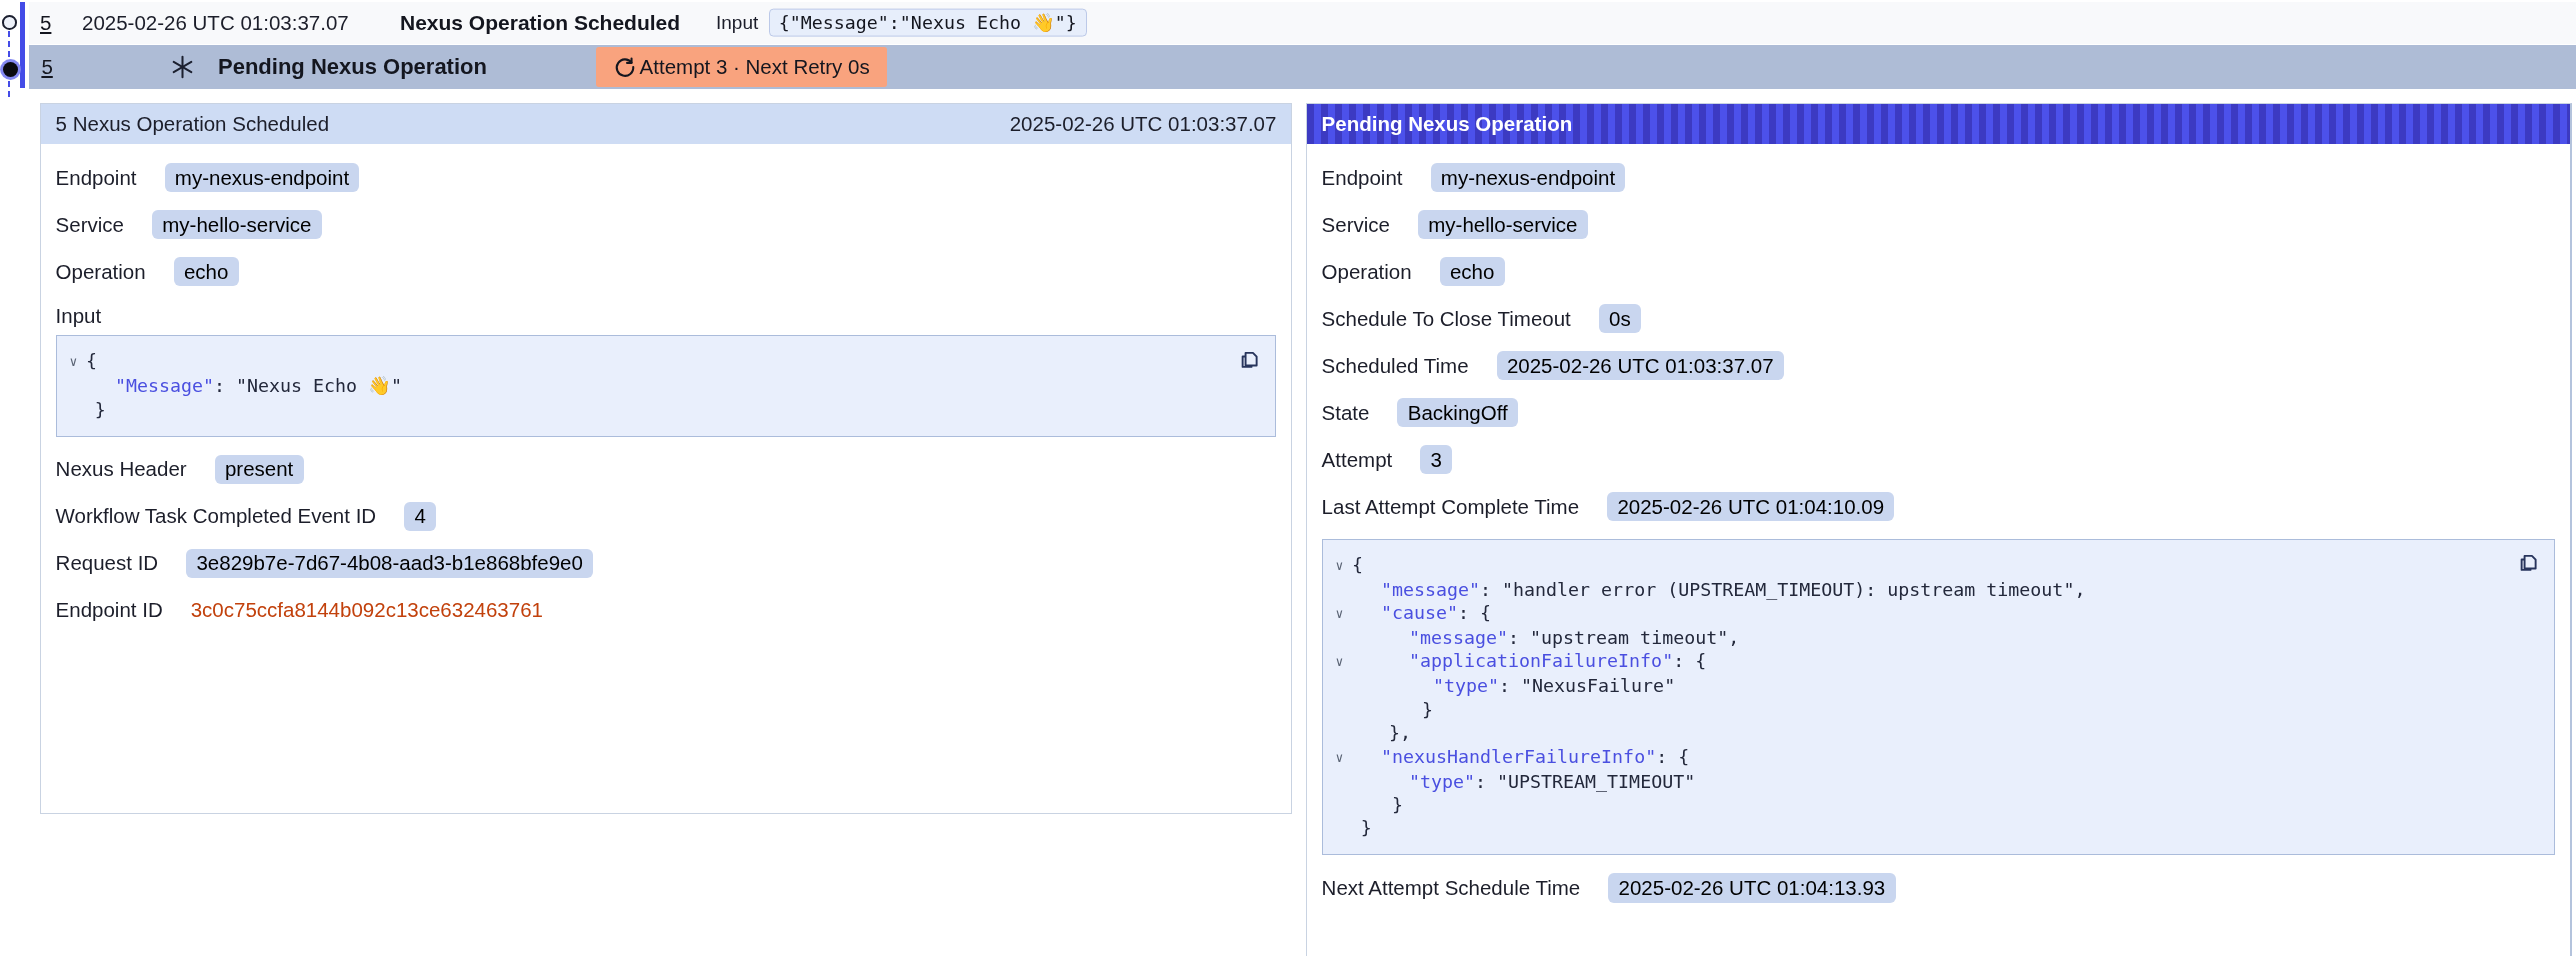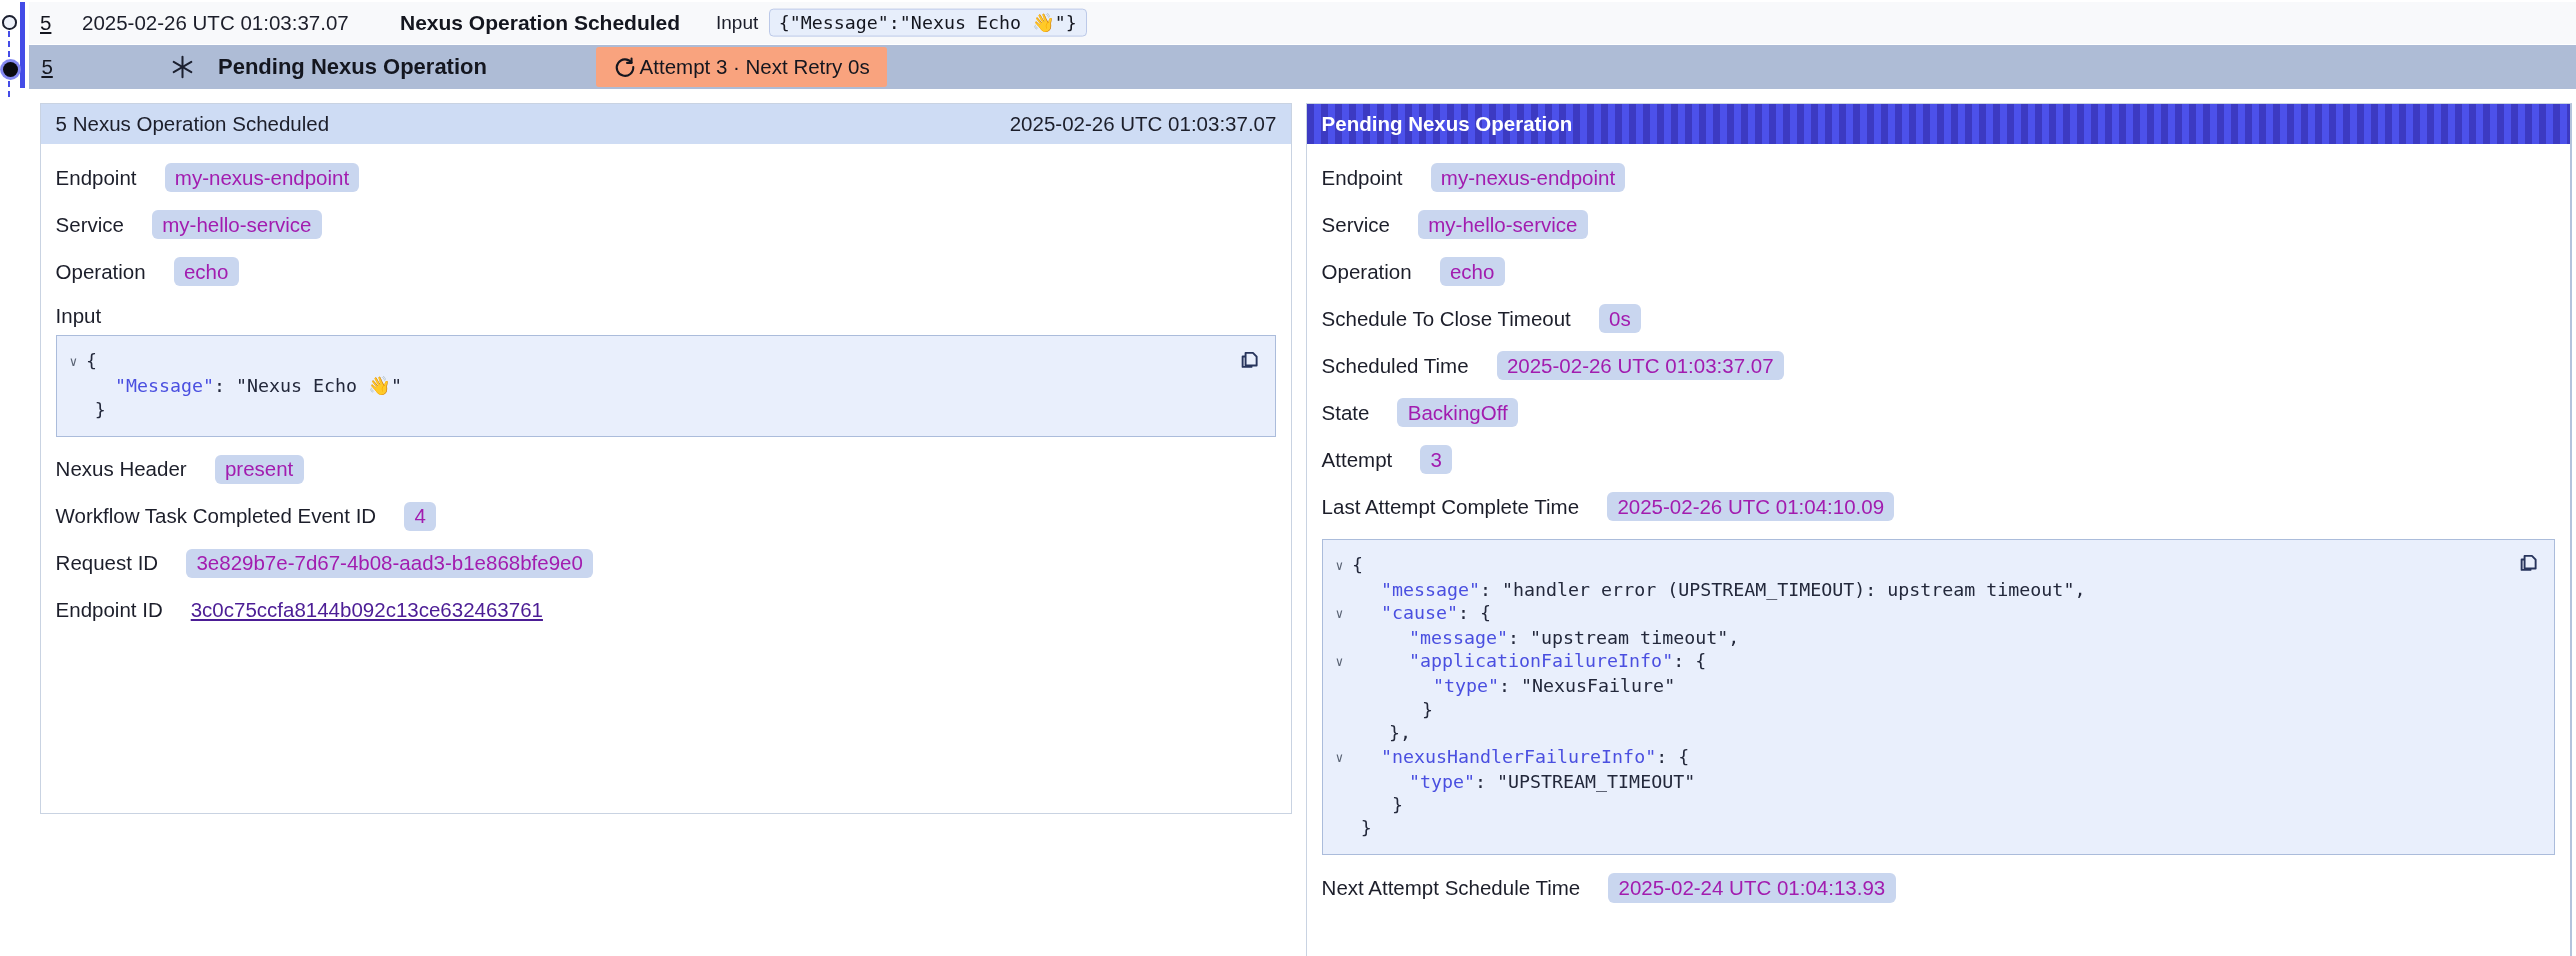--- a/index.html
+++ b/index.html
@@ -46,22 +46,22 @@
   .panel.right { left:1306px; width:1266px; height:854px; border-right:2.2px solid #b4c3dc; }
   .panel-header { height:40px; display:flex; align-items:center; justify-content:space-between;
                   padding:0 14.6px; font-size:20.5px; }
   .panel.left  .panel-header { background:#cedcf4; font-weight:500; }
   .panel.right .panel-header { background:repeating-linear-gradient(90deg,#3c3ac2 0 6.6px,#4c51eb 6.6px 14px);
                                color:#ffffff; font-weight:600; }
   .panel-body { padding:1.5px 14.6px 0 14.6px; }
 
   .frow { display:flex; align-items:center; gap:28px; margin:17px 0; min-height:30px; font-size:20.5px; }
   .flabel { white-space:nowrap; }
-  .badge { background:#c9d6ef; border-radius:5.9px; padding:2.9px 10.3px; white-space:nowrap; color:#a21caf; }
-  .linkv { text-decoration:underline; color:#4c1d95; white-space:nowrap; }
+  .badge { background:#c9d6ef; border-radius:5.9px; padding:2.9px 10.3px; white-space:nowrap; color:#000000; }
+  .linkv { color:#c2410c; white-space:nowrap; }
   .sec-label { font-size:20.5px; margin:17.6px 0 7.3px; }
 
   
   .codeblock { position:relative; background:#e9effc; border:1.5px solid #abbcdb;
                padding:13px 44px 14.6px 4.4px; margin:0 0 17.6px; }
   .cline { display:flex; font-family:"DejaVu Sans Mono",monospace; font-size:18.3px;
            line-height:23.4px; color:#23283b; white-space:pre; }
   .cgut  { width:25px; flex:none; text-align:center; color:#5a6374; font-size:13px; line-height:25px; cursor:pointer; }
   .ckey  { color:#4a4fe0; }
   .copybtn { position:absolute; top:10.3px; right:11.7px; width:28px; height:28px;
@@ -210,17 +210,17 @@
         <div class="cline"><span class="cgut"></span><span style="padding-left: 81px;"><span class="ckey">"type"</span><span>: </span><span>"NexusFailure"</span></span></div>
         <div class="cline"><span class="cgut"></span><span style="padding-left: 70px;"><span>}</span></span></div>
         <div class="cline"><span class="cgut"></span><span style="padding-left: 37px;"><span>},</span></span></div>
         <div class="cline"><span class="cgut">∨</span><span style="padding-left: 29px;"><span class="ckey">"nexusHandlerFailureInfo"</span><span>: {</span></span></div>
         <div class="cline"><span class="cgut"></span><span style="padding-left: 57px;"><span class="ckey">"type"</span><span>: </span><span>"UPSTREAM_TIMEOUT"</span></span></div>
         <div class="cline"><span class="cgut"></span><span style="padding-left: 40px;"><span>}</span></span></div>
         <div class="cline"><span class="cgut"></span><span style="padding-left: 8.8px;"><span>}</span></span></div>
       </div>
     <div class="frow">
       <span class="flabel">Next Attempt Schedule Time</span>
-      <span class="badge">2025-02-24 UTC 01:04:13.93</span>
+      <span class="badge">2025-02-26 UTC 01:04:13.93</span>
     </div>
   </div>
 </section>
 
 
 </body></html>

